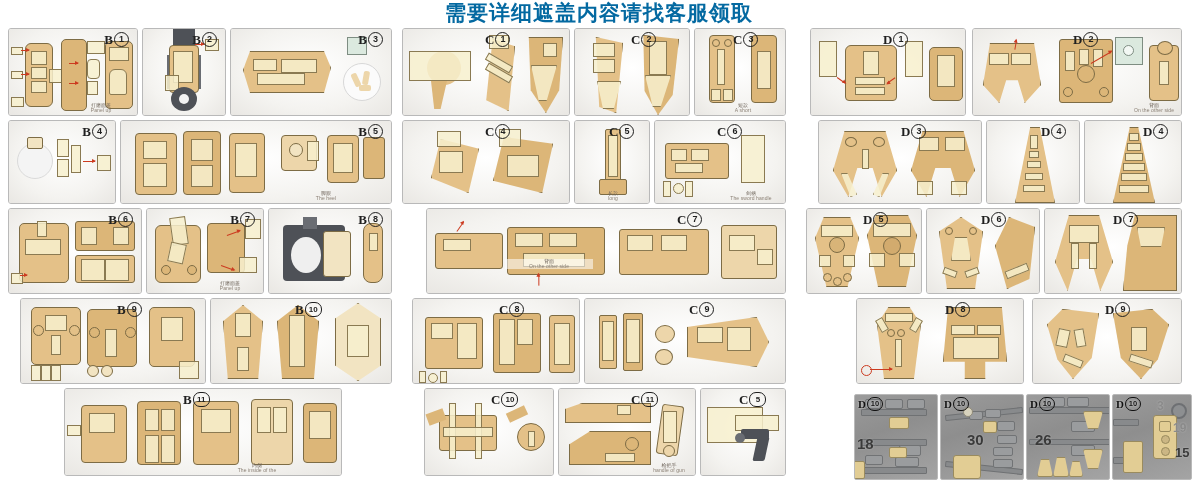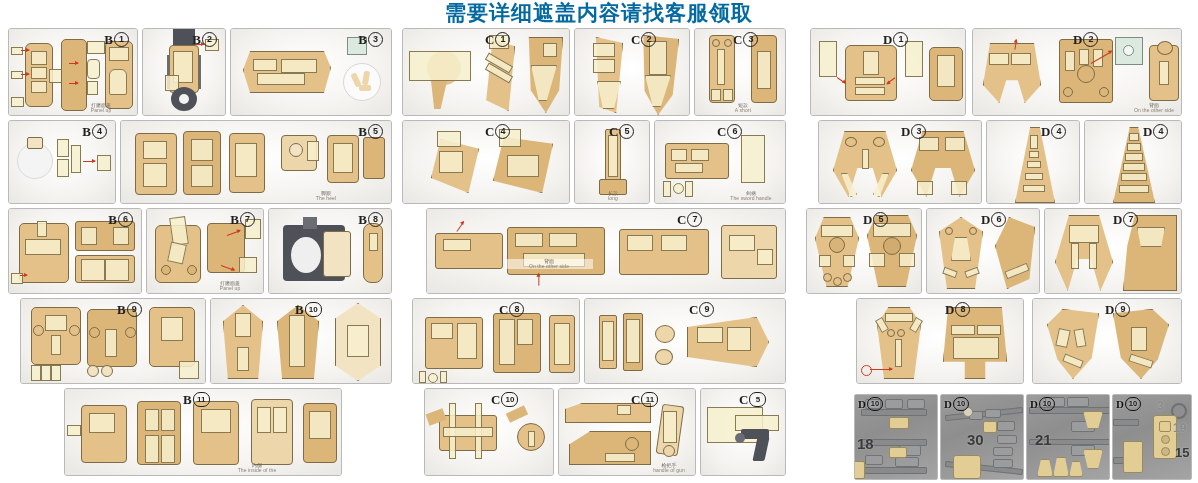--- a/index.html
+++ b/index.html
@@ -828,21 +828,21 @@
       <div class="sbar" style="left:2px;top:44px;width:80px;height:4px;"></div>
       <div class="sblk" style="left:18px;top:2px;width:18px;height:8px;"></div>
       <div class="sblk" style="left:40px;top:2px;width:20px;height:8px;"></div>
       <div class="sblk" style="left:44px;top:26px;width:22px;height:9px;"></div>
       <div class="sblk" style="left:44px;top:50px;width:22px;height:9px;"></div>
       <div class="styel" style="left:56px;top:16px;width:18px;height:16px;clip-path:polygon(0 0,100% 0,75% 100%,25% 100%);"></div>
       <div class="styel" style="left:56px;top:54px;width:18px;height:18px;clip-path:polygon(0 0,100% 0,75% 100%,25% 100%);"></div>
       <div class="styel" style="left:10px;top:64px;width:14px;height:16px;clip-path:polygon(0 100%,25% 0,75% 0,100% 100%);"></div>
       <div class="styel" style="left:26px;top:62px;width:14px;height:18px;clip-path:polygon(0 100%,25% 0,75% 0,100% 100%);"></div>
       <div class="styel" style="left:42px;top:66px;width:12px;height:14px;clip-path:polygon(0 100%,25% 0,75% 0,100% 100%);"></div>
-      <div class="rnum" style="left:8px;top:36px;font-size:15px;">21</div>
+      <div class="rnum" style="left:8px;top:36px;font-size:15px;">26</div>
       <div class="rlabel">
         <span>D</span>
         <span class="num">10</span>
       </div>
     </div>
 
     <div class="runner" style="left:312px;top:368px;width:80px;height:86px;">
       <div class="sbar" style="left:0;top:24px;width:24px;height:5px;"></div>
       <div class="sbar" style="left:0;top:62px;width:20px;height:5px;"></div>
       <div class="circ" style="left:58px;top:8px;width:12px;height:12px;background:#8d8f91;border:2px solid #6e7073;"></div>

